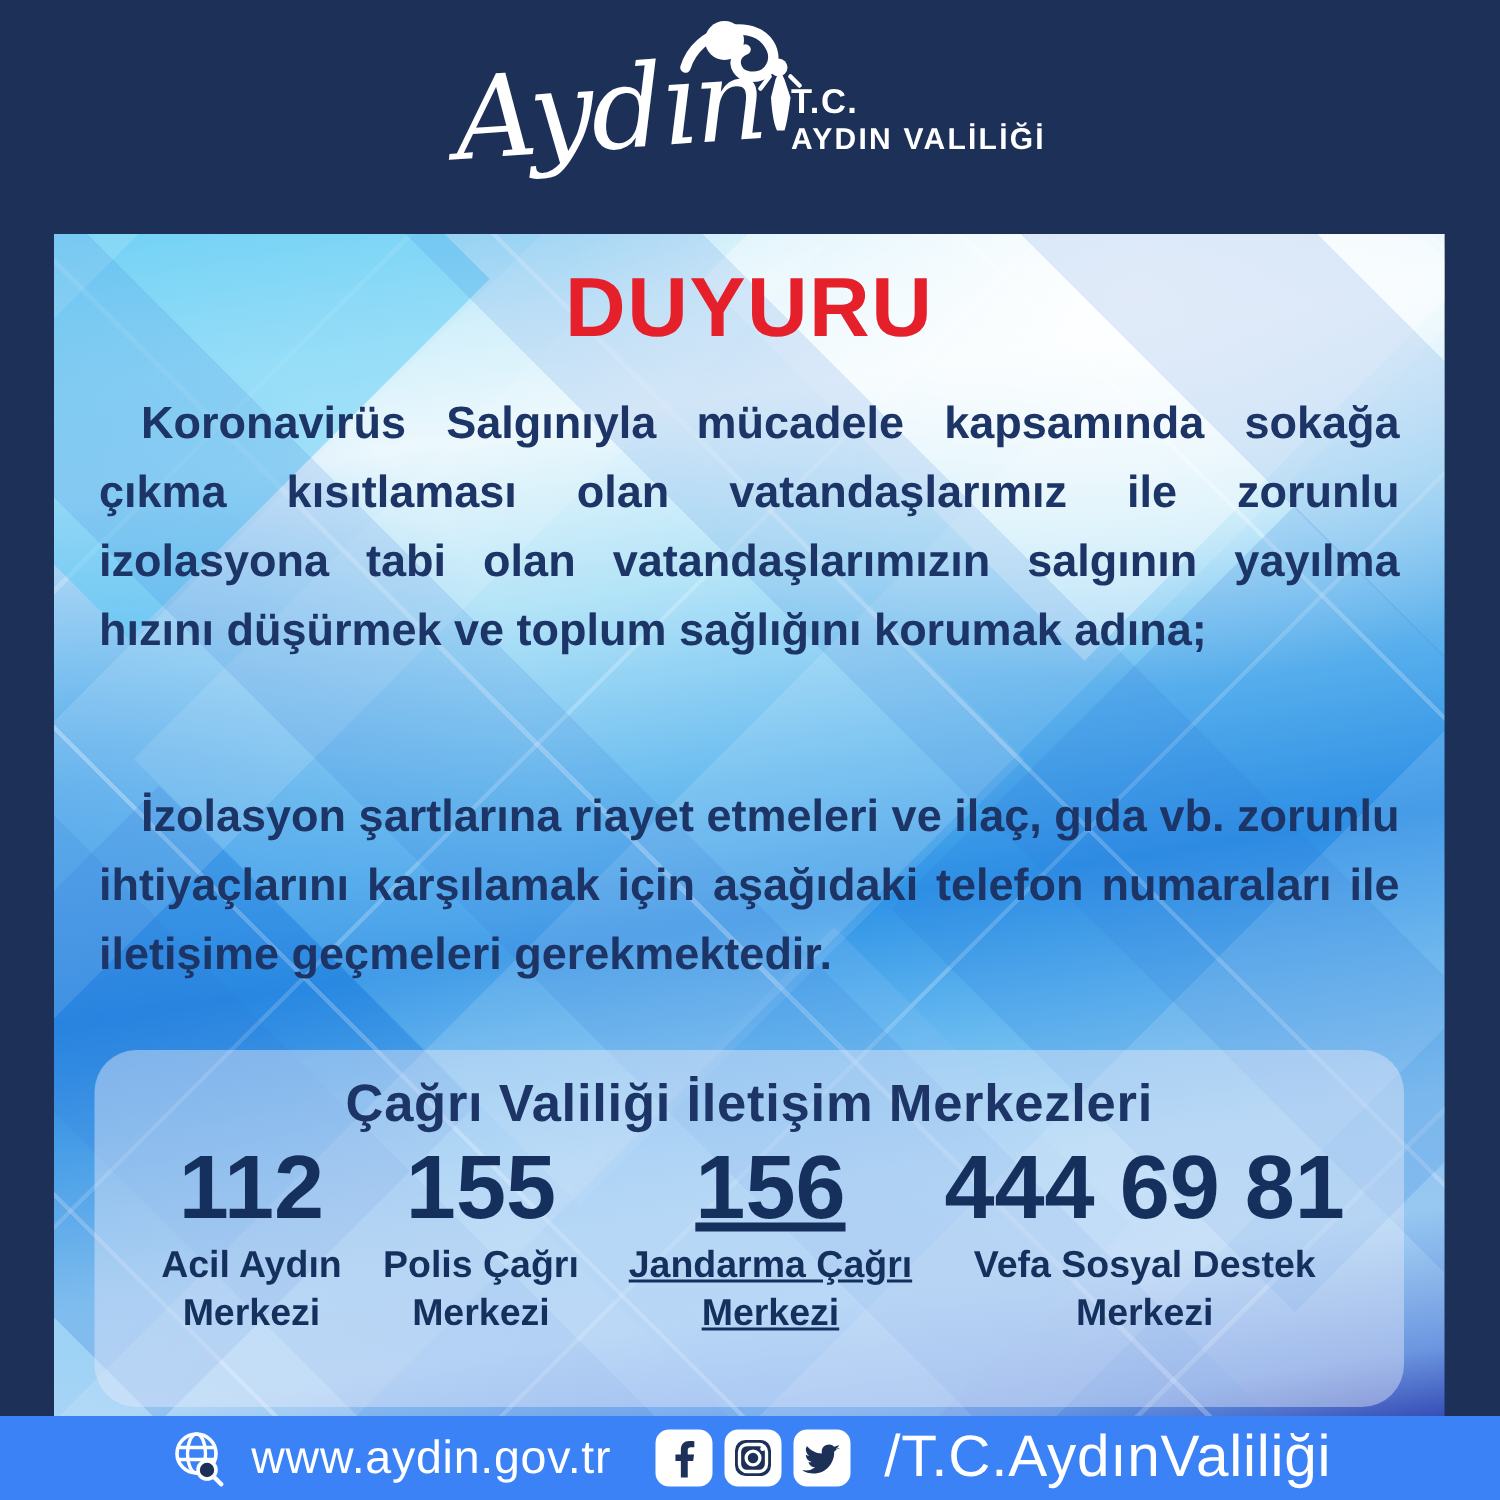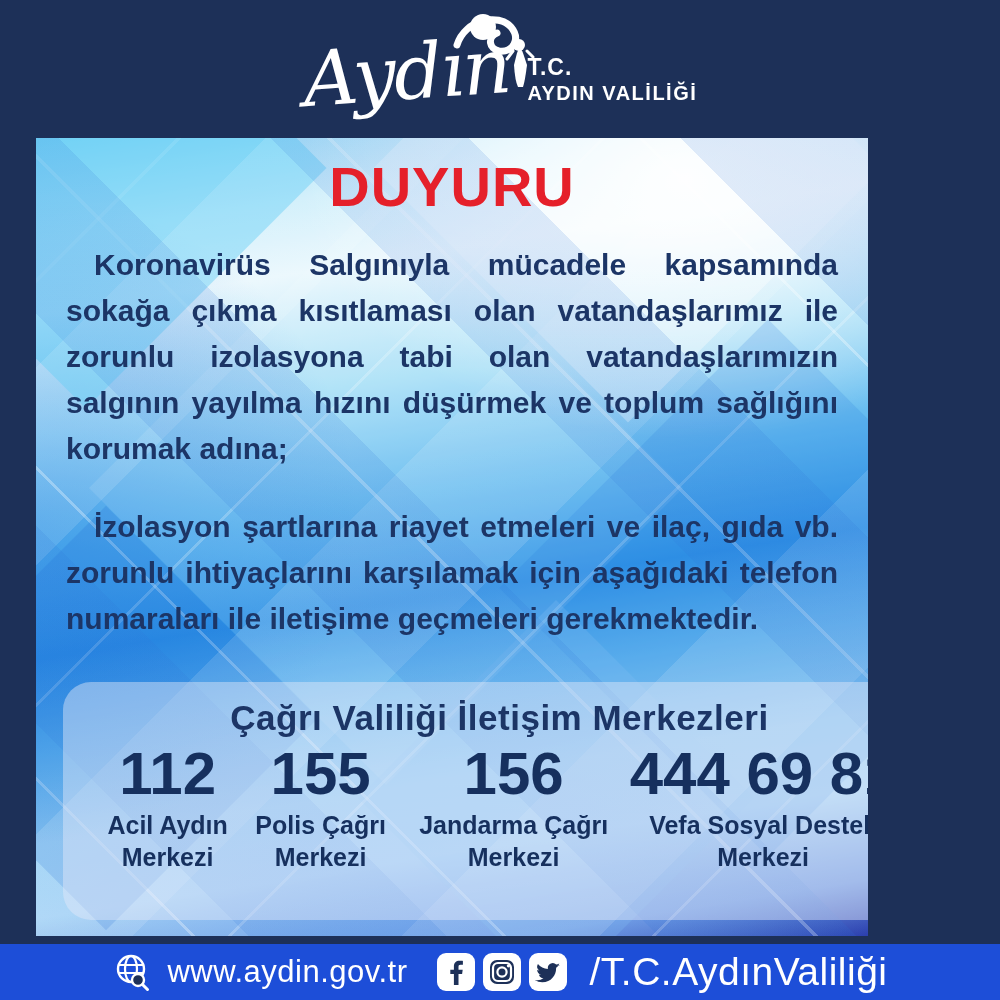--- a/index.html
+++ b/index.html
@@ -11,21 +11,21 @@
           display:flex;align-items:center;justify-content:center;gap:10px;color:#fff;}
   .logo-wrap{position:relative;height:120px;display:flex;align-items:center;}
   .logo-script{font-family:"DejaVu Serif","Liberation Serif",serif;font-style:italic;
                font-size:76px;color:#fff;transform:rotate(-4deg);letter-spacing:-2px;line-height:1;}
   .logo-swirl{position:absolute;top:-2px;right:-34px;}
   .header-text{display:flex;flex-direction:column;justify-content:center;margin-left:8px;margin-top:14px;}
   .header-tc{font-size:23px;font-weight:bold;letter-spacing:1px;line-height:1.1;}
   .header-title{font-size:20px;font-weight:bold;letter-spacing:1.5px;line-height:1.2;}
 
   
-  .card{position:absolute;left:36px;top:138px;width:832px;height:798px;overflow:hidden;
+  .card{position:absolute;left:36px;top:156px;width:927px;height:798px;overflow:hidden;
     background:
       radial-gradient(620px 420px at 78% 5%,  rgba(255,255,255,0.95), rgba(255,255,255,0) 62%),
       radial-gradient(520px 520px at 0% 48%,  rgba(25,125,225,0.45),  rgba(25,125,225,0) 62%),
       radial-gradient(740px 460px at 45% 102%,rgba(120,175,245,0.45), rgba(120,175,245,0) 62%),
       linear-gradient(171deg,#8edaf6 0%,#cdeefb 11%,#e9f7fd 19%,#a9e0f7 32%,#5fb8ef 45%,
                       #2f93e6 56%,#63b7ef 66%,#9bd3f5 76%,#a9d6f6 84%,#6c96e0 94%,#2b3fae 100%);}
   .card::before{content:"";position:absolute;inset:0;pointer-events:none;
     background:
       repeating-linear-gradient(45deg,  rgba(255,255,255,0) 0 110px, rgba(255,255,255,0.30) 110px 113px, rgba(255,255,255,0) 113px 220px),
       repeating-linear-gradient(-45deg, rgba(255,255,255,0) 0 150px, rgba(255,255,255,0.22) 150px 153px, rgba(255,255,255,0) 153px 300px);}
@@ -50,24 +50,24 @@
   .p2{top:366px;}
 
   
   .panel{position:absolute;left:27px;top:544px;width:873px;height:238px;z-index:3;
          background:rgba(228,233,248,0.45);border-radius:28px;}
   .panel-title{margin-top:16px;text-align:center;color:#1c3566;font-size:35px;font-weight:bold;letter-spacing:0.5px;}
   .centers{display:flex;align-items:flex-start;padding:0 34px;margin-top:4px;}
   .center{text-align:center;color:#16305e;}
   .center .num{font-size:60px;font-weight:bold;letter-spacing:0;line-height:1.05;white-space:nowrap;}
   .center .label{font-size:25px;font-weight:bold;line-height:32px;margin-top:4px;}
-  .c1{width:150px;}.c2{width:175px;}.c3{width:235px;}.c4{width:295px;}
+  .c1{width:150px;}.c2{width:175px;}.c3{width:235px;text-decoration:underline;}.c4{width:295px;}
 
   
-  .footer{position:absolute;left:0;bottom:0;width:100%;height:56px;background:#1d4ed8;
+  .footer{position:absolute;left:0;bottom:0;width:100%;height:56px;background:#3b82f6;
           display:flex;align-items:center;justify-content:center;gap:13px;color:#fff;z-index:4;}
   .site{font-size:31px;letter-spacing:0.5px;margin-right:16px;}
   .social{display:flex;gap:8px;align-items:center;}
   .sq{width:38px;height:38px;border-radius:9px;background:#fff;display:flex;align-items:center;justify-content:center;}
   .handle{font-size:39px;margin-left:10px;letter-spacing:0.5px;}
 </style>
 </head>
 <body>
 
 <div class="page">

